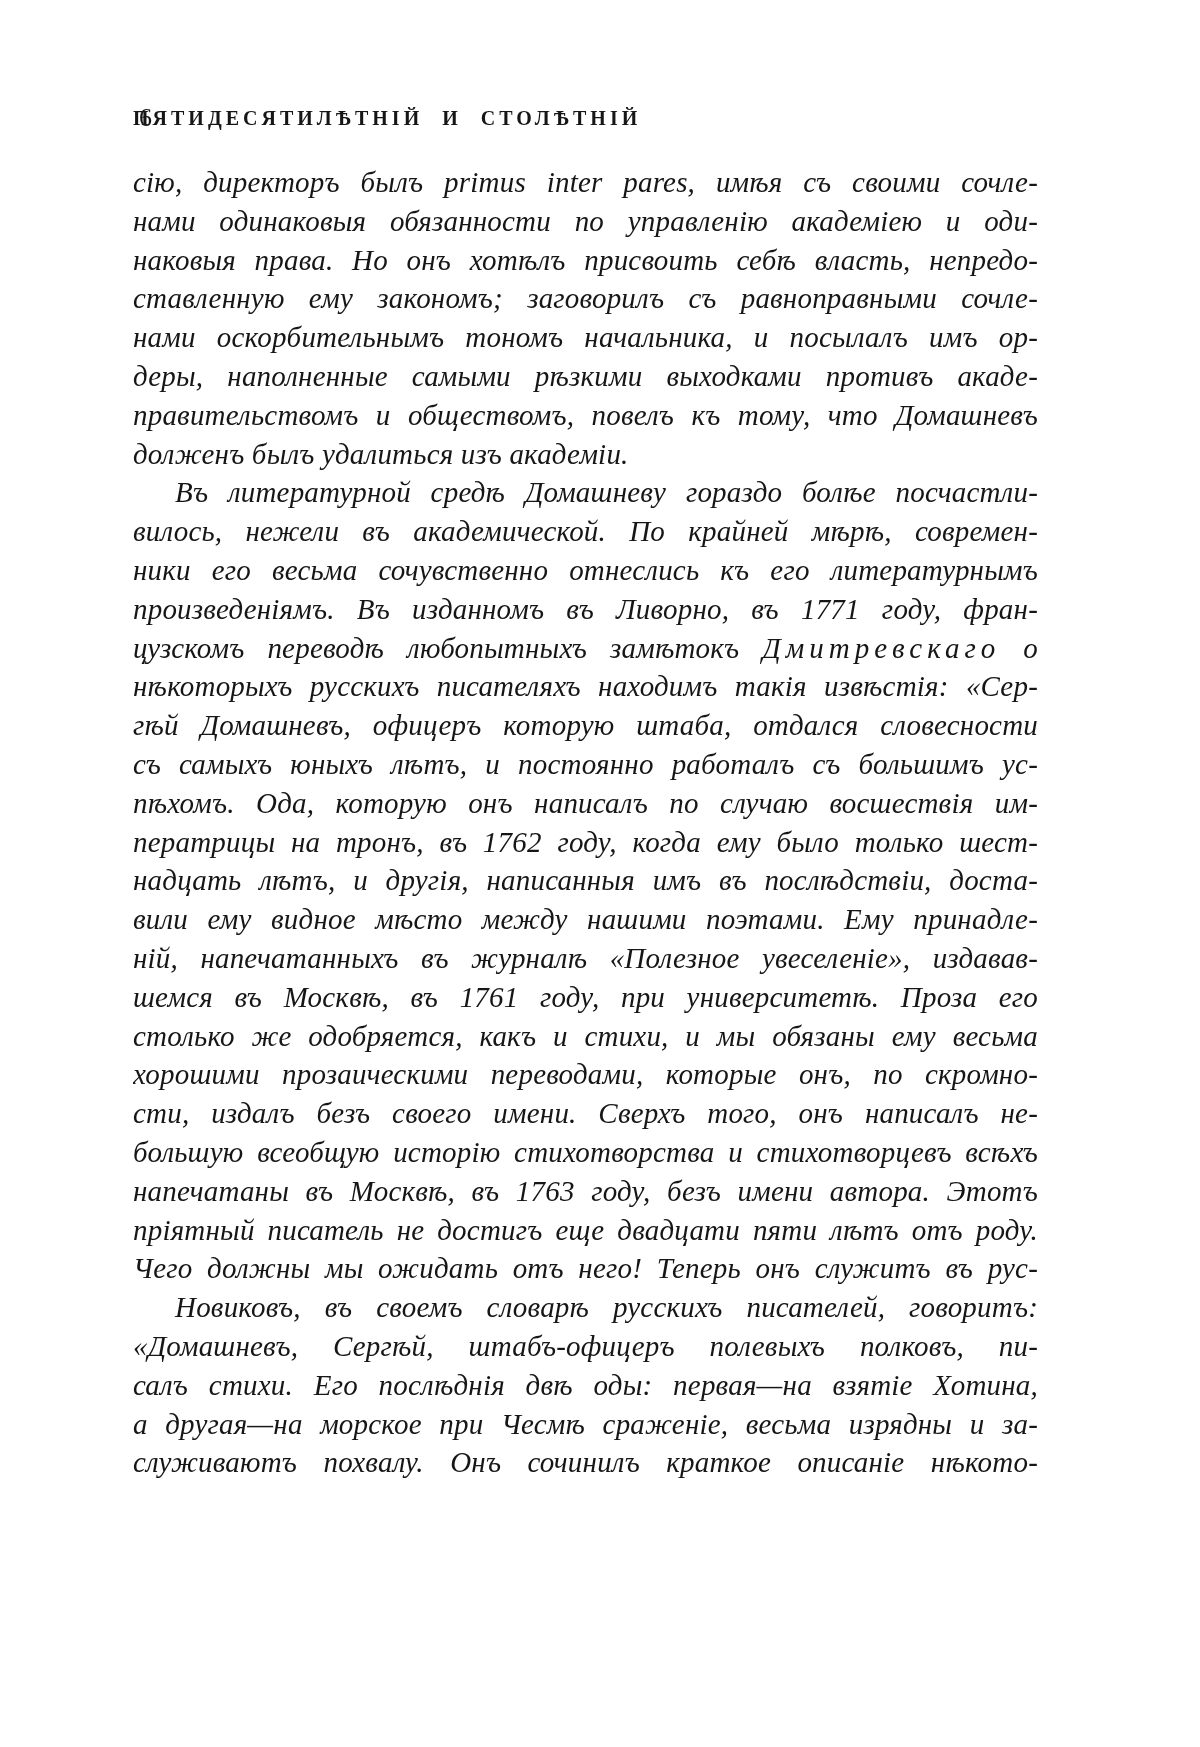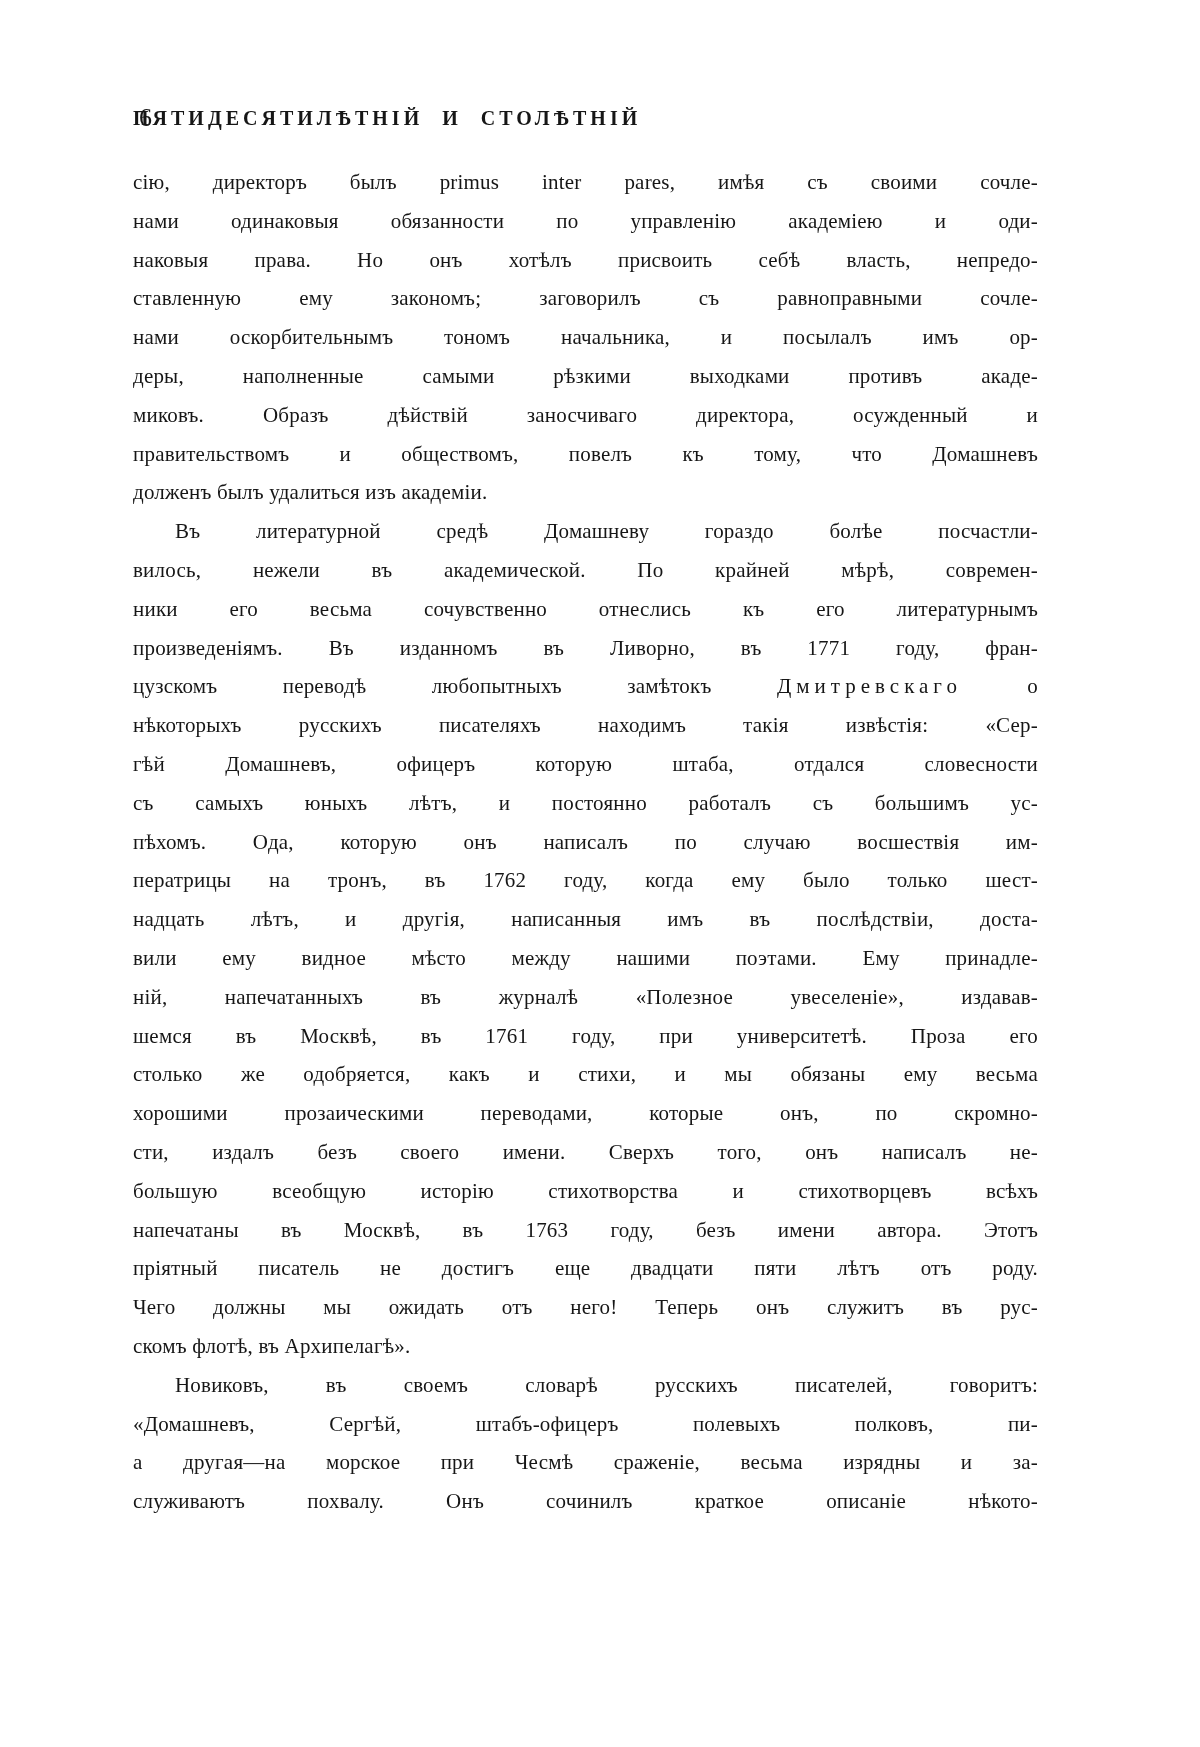--- a/index.html
+++ b/index.html
@@ -29,28 +29,29 @@
     letter-spacing:4px;
     word-spacing:10px;
     white-space:nowrap;
   }
   .body-text {
     position:absolute;
     top:163px; left:133px; width:905px;
   }
   .paragraph { margin:0; padding:0; }
   .line {
-    font-size:21px;
+    font-size:29px;
     line-height:38.8px;
     height:38.8px;
     overflow:hidden;
     text-align:justify;
     text-align-last:justify;
     letter-spacing:0.2px;
     white-space:normal;
+    font-style:italic;
   }
   .line.indent { text-indent:42px; }
   .line.para-end { text-align-last:left; }
   .spaced { letter-spacing:5px; }
 </style>
 </head>
 <body>
 
 <div class="page">
   <header class="pagehead">
@@ -59,21 +60,20 @@
   </header>
 
   <main class="body-text" id="body-text">
       <div class="paragraph">
         <div class="line">сію, директоръ былъ primus inter pares, имѣя съ своими сочле-</div>
         <div class="line">нами одинаковыя обязанности по управленію академіею и оди-</div>
         <div class="line">наковыя права. Но онъ хотѣлъ присвоить себѣ власть, непредо-</div>
         <div class="line">ставленную ему закономъ; заговорилъ съ равноправными сочле-</div>
         <div class="line">нами оскорбительнымъ тономъ начальника, и посылалъ имъ ор-</div>
         <div class="line">деры, наполненные самыми рѣзкими выходками противъ акаде-</div>
-        <div class="line">миковъ. Образъ дѣйствій заносчиваго директора, осужденный и</div>
         <div class="line">правительствомъ и обществомъ, повелъ къ тому, что Домашневъ</div>
         <div class="line para-end">долженъ былъ удалиться изъ академіи.</div>
       </div>
       <div class="paragraph">
         <div class="line indent">Въ литературной средѣ Домашневу гораздо болѣе посчастли-</div>
         <div class="line">вилось, нежели въ академической. По крайней мѣрѣ, современ-</div>
         <div class="line">ники его весьма сочувственно отнеслись къ его литературнымъ</div>
         <div class="line">произведеніямъ. Въ изданномъ въ Ливорно, въ 1771 году, фран-</div>
         <div class="line">цузскомъ переводѣ любопытныхъ замѣтокъ <span class="spaced">Дмитревскаго</span> о</div>
         <div class="line">нѣкоторыхъ русскихъ писателяхъ находимъ такія извѣстія: «Сер-</div>
@@ -85,22 +85,22 @@
         <div class="line">вили ему видное мѣсто между нашими поэтами. Ему принадле-</div>
         <div class="line">ній, напечатанныхъ въ журналѣ «Полезное увеселеніе», издавав-</div>
         <div class="line">шемся въ Москвѣ, въ 1761 году, при университетѣ. Проза его</div>
         <div class="line">столько же одобряется, какъ и стихи, и мы обязаны ему весьма</div>
         <div class="line">хорошими прозаическими переводами, которые онъ, по скромно-</div>
         <div class="line">сти, издалъ безъ своего имени. Сверхъ того, онъ написалъ не-</div>
         <div class="line">большую всеобщую исторію стихотворства и стихотворцевъ всѣхъ</div>
         <div class="line">напечатаны въ Москвѣ, въ 1763 году, безъ имени автора. Этотъ</div>
         <div class="line">пріятный писатель не достигъ еще двадцати пяти лѣтъ отъ роду.</div>
         <div class="line">Чего должны мы ожидать отъ него! Теперь онъ служитъ въ рус-</div>
-        <div class="line para-end">скомъ флотѣ, въ Архипелагѣ».</div>
       </div>
       <div class="paragraph">
         <div class="line indent">Новиковъ, въ своемъ словарѣ русскихъ писателей, говоритъ:</div>
         <div class="line">«Домашневъ, Сергѣй, штабъ-офицеръ полевыхъ полковъ, пи-</div>
+        <div class="line">салъ стихи. Его послѣднія двѣ оды: первая—на взятіе Хотина,</div>
         <div class="line">а другая—на морское при Чесмѣ сраженіе, весьма изрядны и за-</div>
         <div class="line">служиваютъ похвалу. Онъ сочинилъ краткое описаніе нѣкото-</div>
       </div>
     </main>
 </div>
 
 </body></html>

